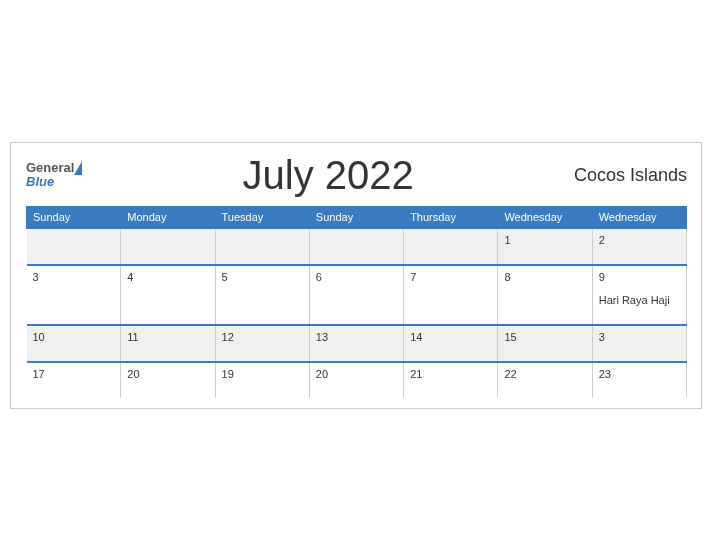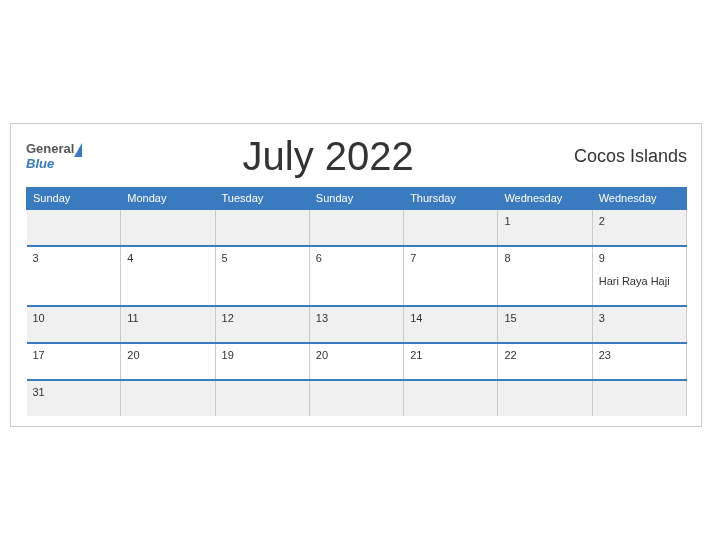--- a/index.html
+++ b/index.html
@@ -223,26 +223,15 @@
           <td>
             <span class="day-number">21</span>
           </td>
           <td>
             <span class="day-number">22</span>
           </td>
           <td>
             <span class="day-number">23</span>
           </td>
         </tr>
-        <tr>
-          <td>
-            <span class="day-number">31</span>
-          </td>
-          <td class="empty"></td>
-          <td class="empty"></td>
-          <td class="empty"></td>
-          <td class="empty"></td>
-          <td class="empty"></td>
-          <td class="empty"></td>
-        </tr>
       </tbody>
   </table>
 </div>
 
 </body></html>

